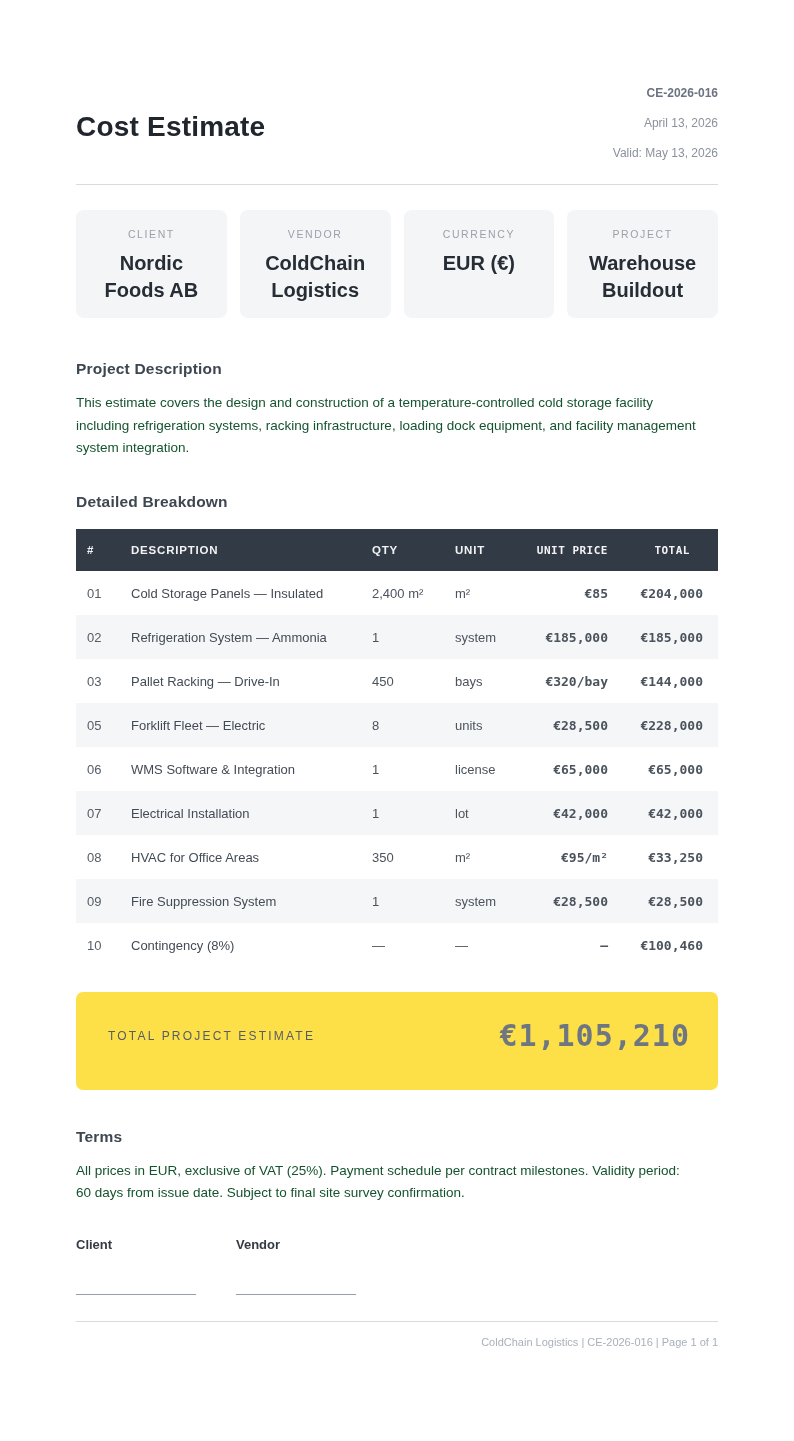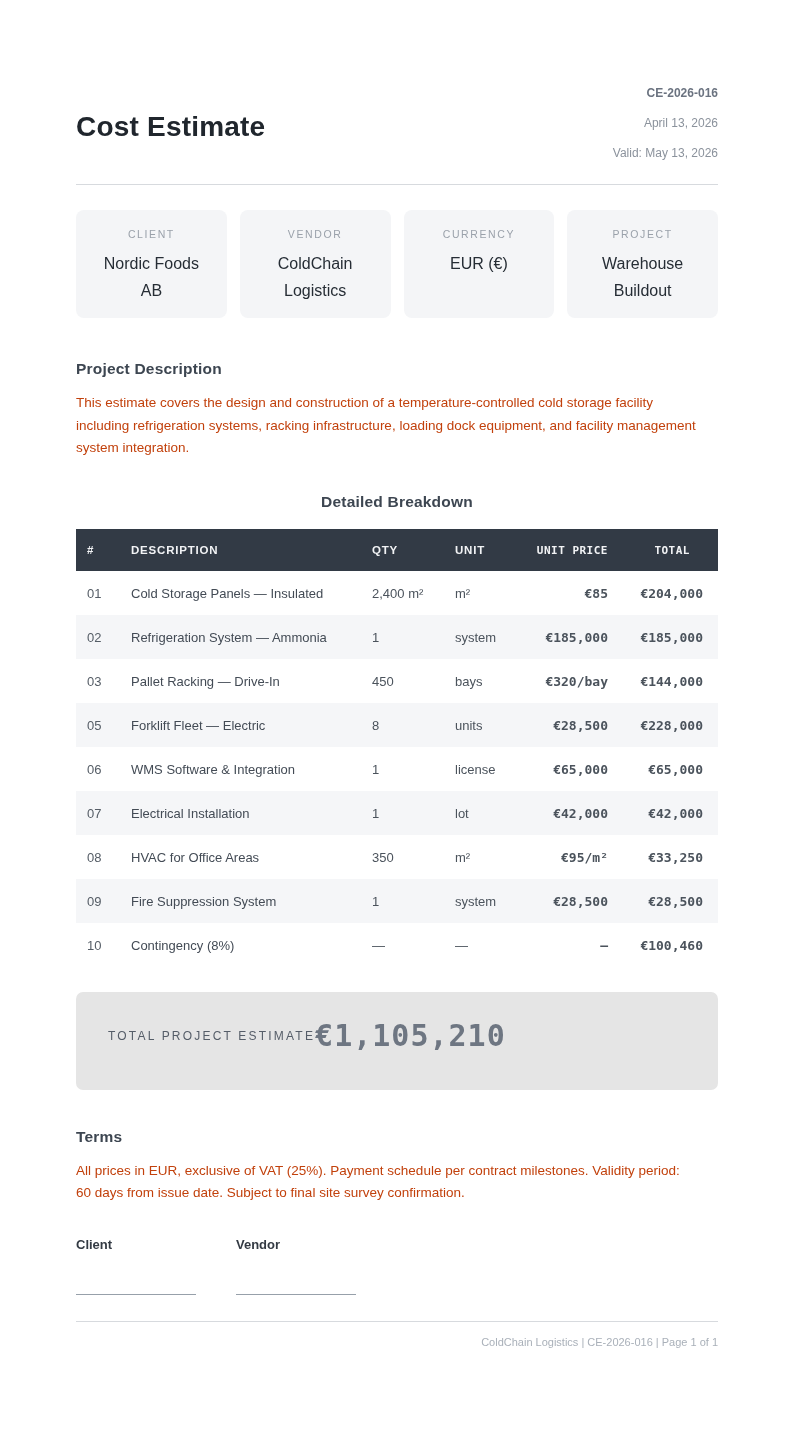--- a/index.html
+++ b/index.html
@@ -58,45 +58,45 @@
     padding: 18px 8px 14px 8px;
     text-align: center;
   }
   .info-card .card-label {
     font-size: 10.5px;
     letter-spacing: 1.6px;
     color: #9aa1aa;
     margin-bottom: 10px;
   }
   .info-card .card-value {
-    font-size: 16px;
-    font-weight: 400;
+    font-size: 20px;
+    font-weight: 700;
     color: #262d35;
     line-height: 27px;
   }
   .info-card .card-value { max-width: 120px; margin: 0 auto; }
 
   
   .section-heading {
     font-size: 15.5px;
     font-weight: 700;
     color: #3d4651;
     letter-spacing: 0.2px;
   }
   .section-desc .section-heading { margin-top: 42px; }
   .body-text {
     margin-top: 14px;
     font-size: 13.5px;
     line-height: 22.5px;
-    color: #c2410c;
+    color: #14532d;
     max-width: 620px;
   }
 
   
-  .section-breakdown .section-heading { margin-top: 33px; text-align: center; }
+  .section-breakdown .section-heading { margin-top: 33px; }
   table.cost-table {
     margin-top: 18px;
     width: 642px;
     border-collapse: collapse;
     table-layout: fixed;
   }
   col.c-num  { width: 55px; }
   col.c-desc { width: 241px; }
   col.c-qty  { width: 83px; }
   col.c-unit { width: 80px; }
@@ -137,25 +137,25 @@
     font-weight: 700;
     font-size: 12.5px;
     color: #2c333b;
   }
 
   
   .total-banner {
     margin-top: 25px;
     width: 642px;
     height: 98px;
-    background: #e5e5e5;
+    background: #fde047;
     border-radius: 7px;
     display: flex;
     align-items: center;
-    justify-content: flex-start;
+    justify-content: space-between;
     padding: 0 28px 10px 32px;
   }
   .total-banner .total-label {
     font-size: 12px;
     letter-spacing: 2.2px;
     color: #555d68;
     font-weight: 400;
   }
   .total-banner .total-amount {
     font-family: "DejaVu Sans Mono", monospace;

